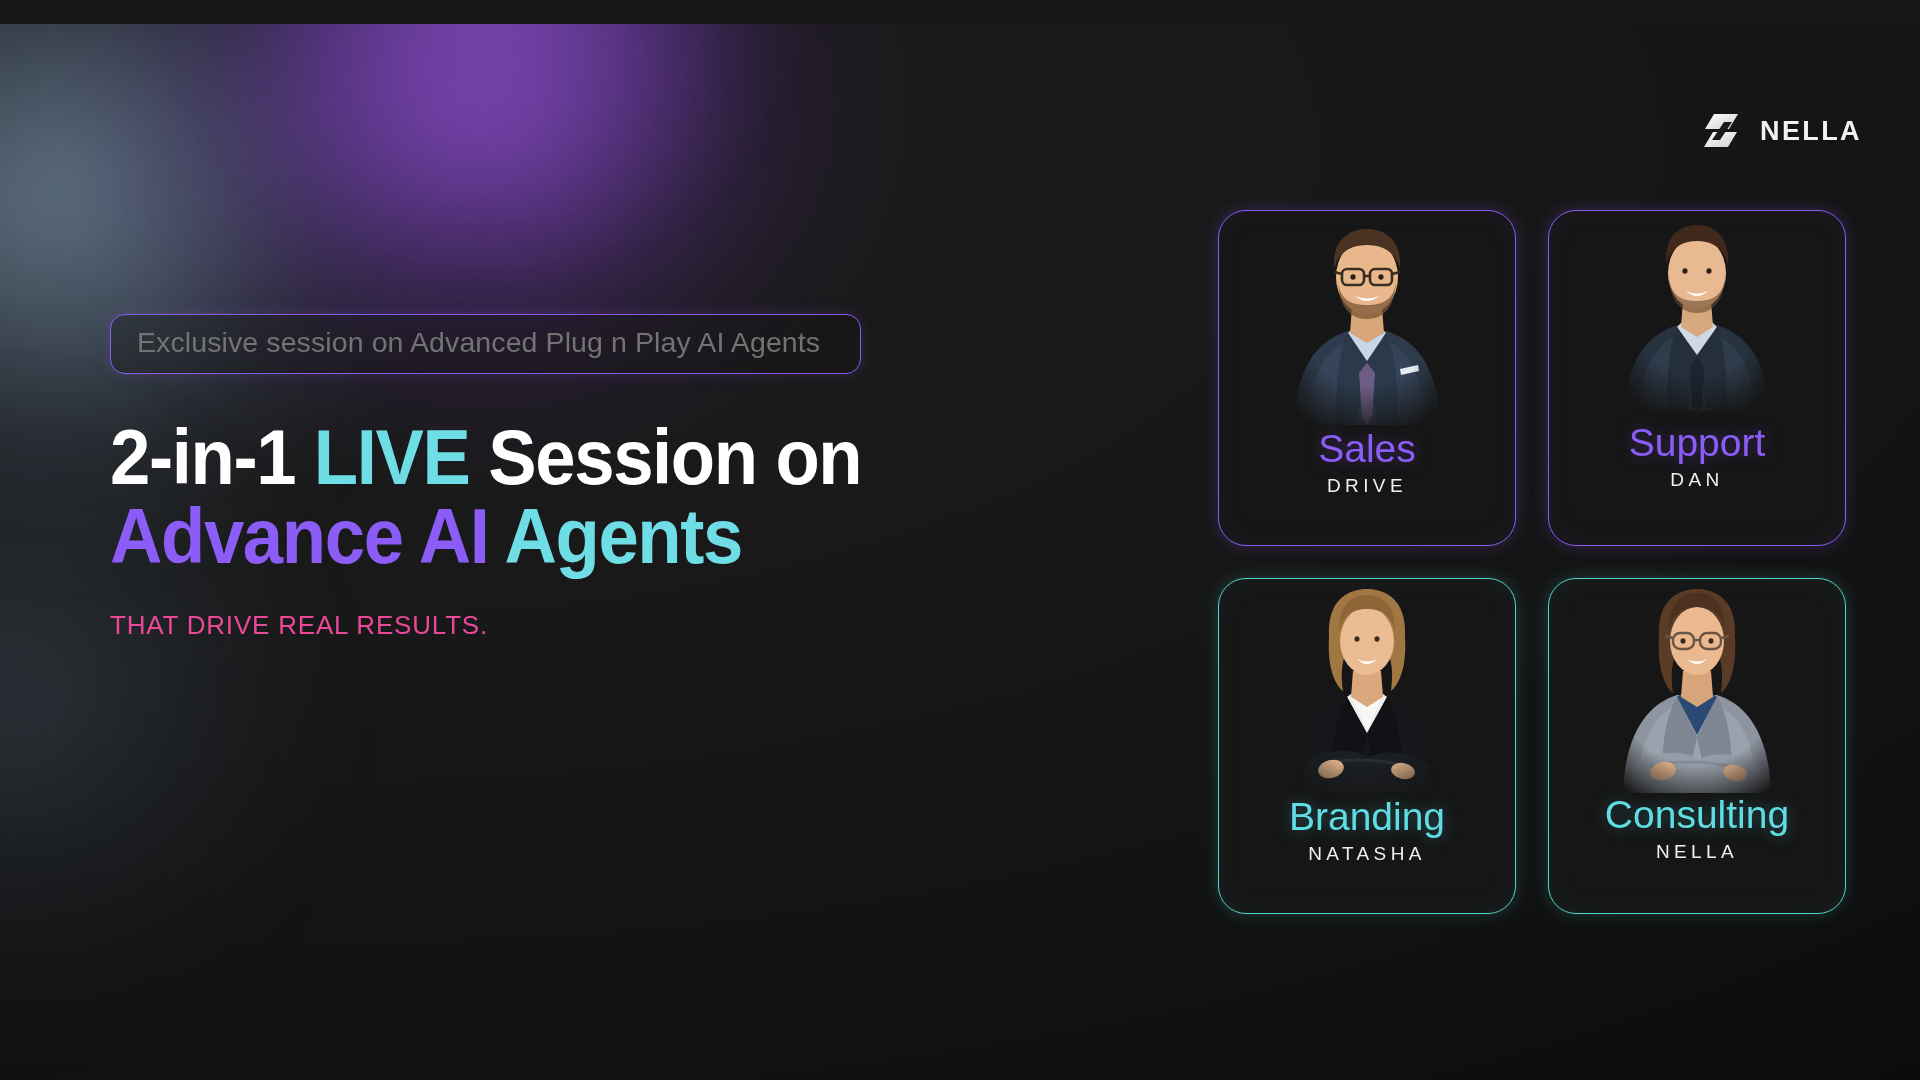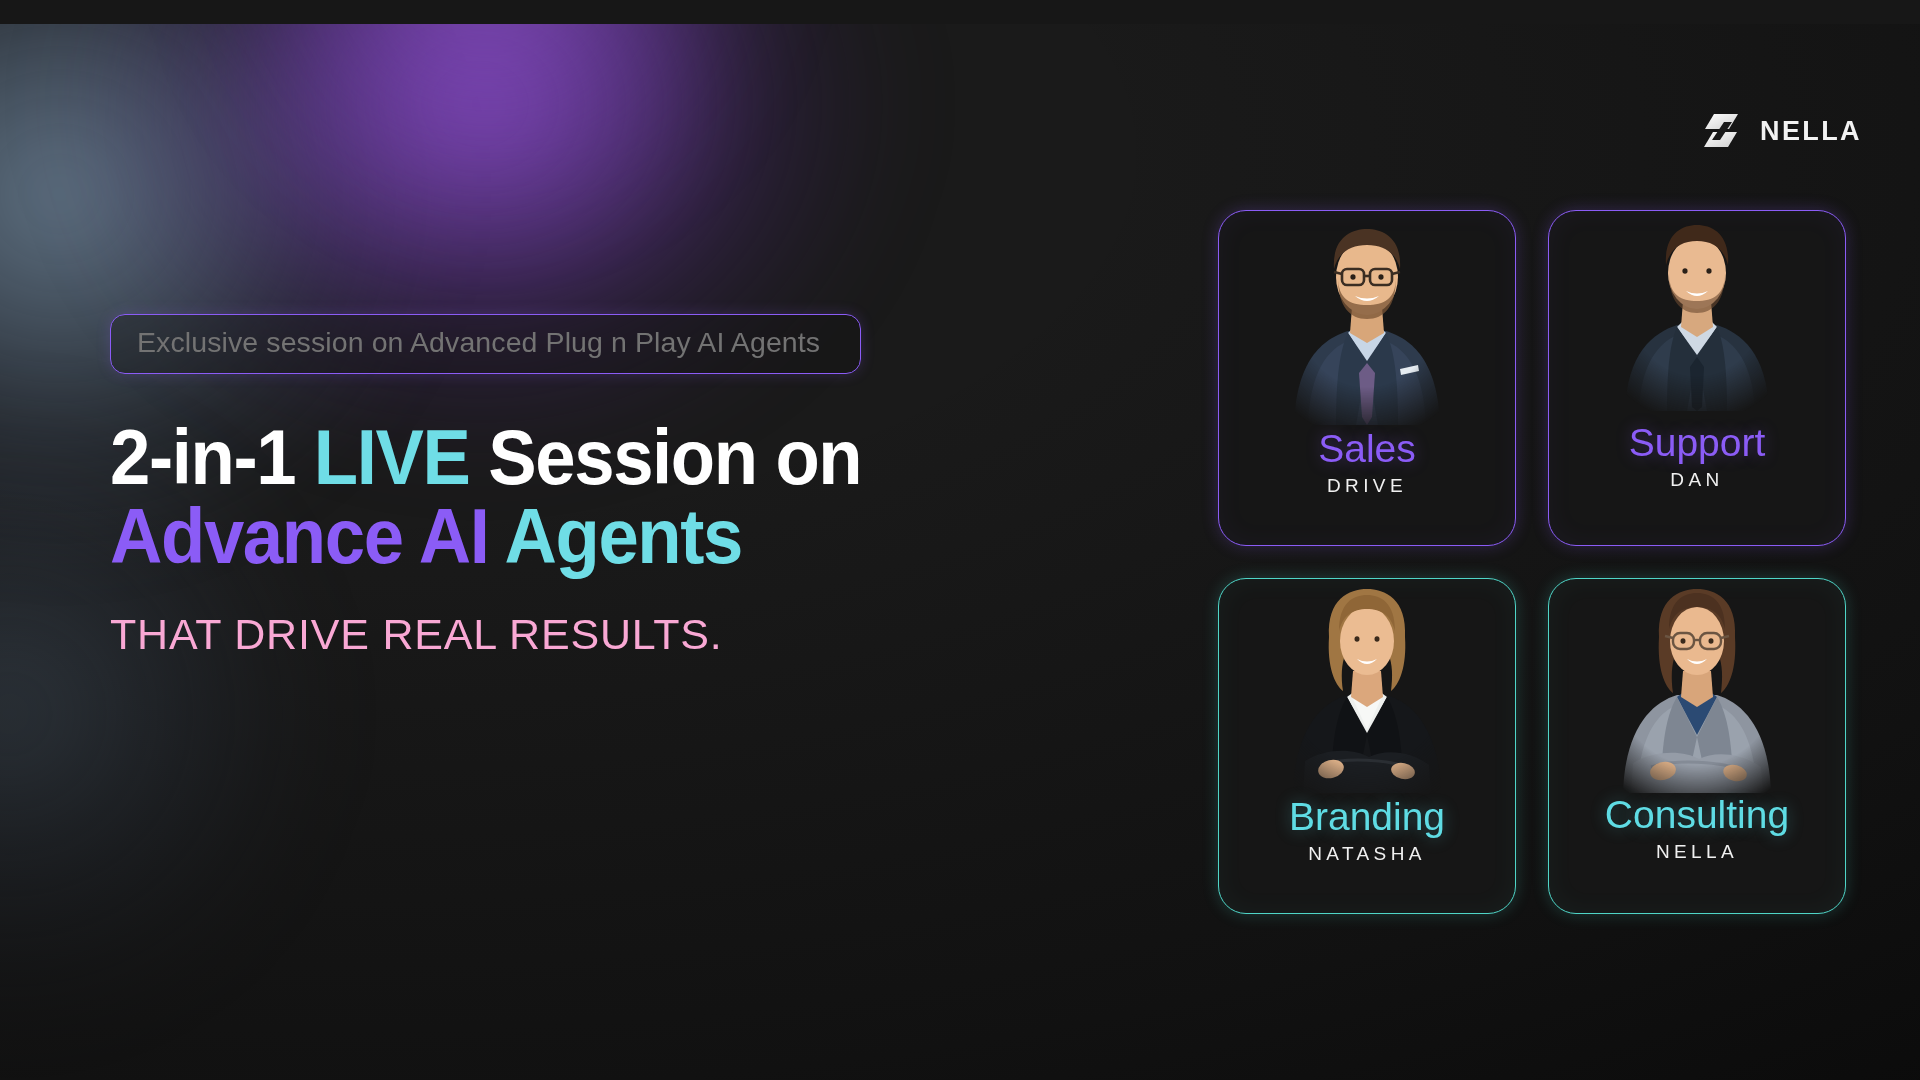--- a/index.html
+++ b/index.html
@@ -106,24 +106,24 @@
     transform:scaleX(0.93);
     transform-origin:left center;
     white-space:nowrap;
   }
   .headline .hl-line { display:block; }
   .hl-cyan   { color:#6fdde6; }
   .hl-purple { color:#8b5cf6; }
 
   .subhead {
     margin-top:33px;
-    font-size:43px;
+    font-size:26px;
     font-weight:300;
     letter-spacing:0.8px;
-    color:#f9a8d4;
+    color:#ec4899;
     white-space:nowrap;
   }
 
   .cta-wrap { margin-top:42px; }
   .cta {
     position:relative;
     display:inline-block;
     background:#f6f6f6;
     color:#0c0c0c;
     font-size:31px;

